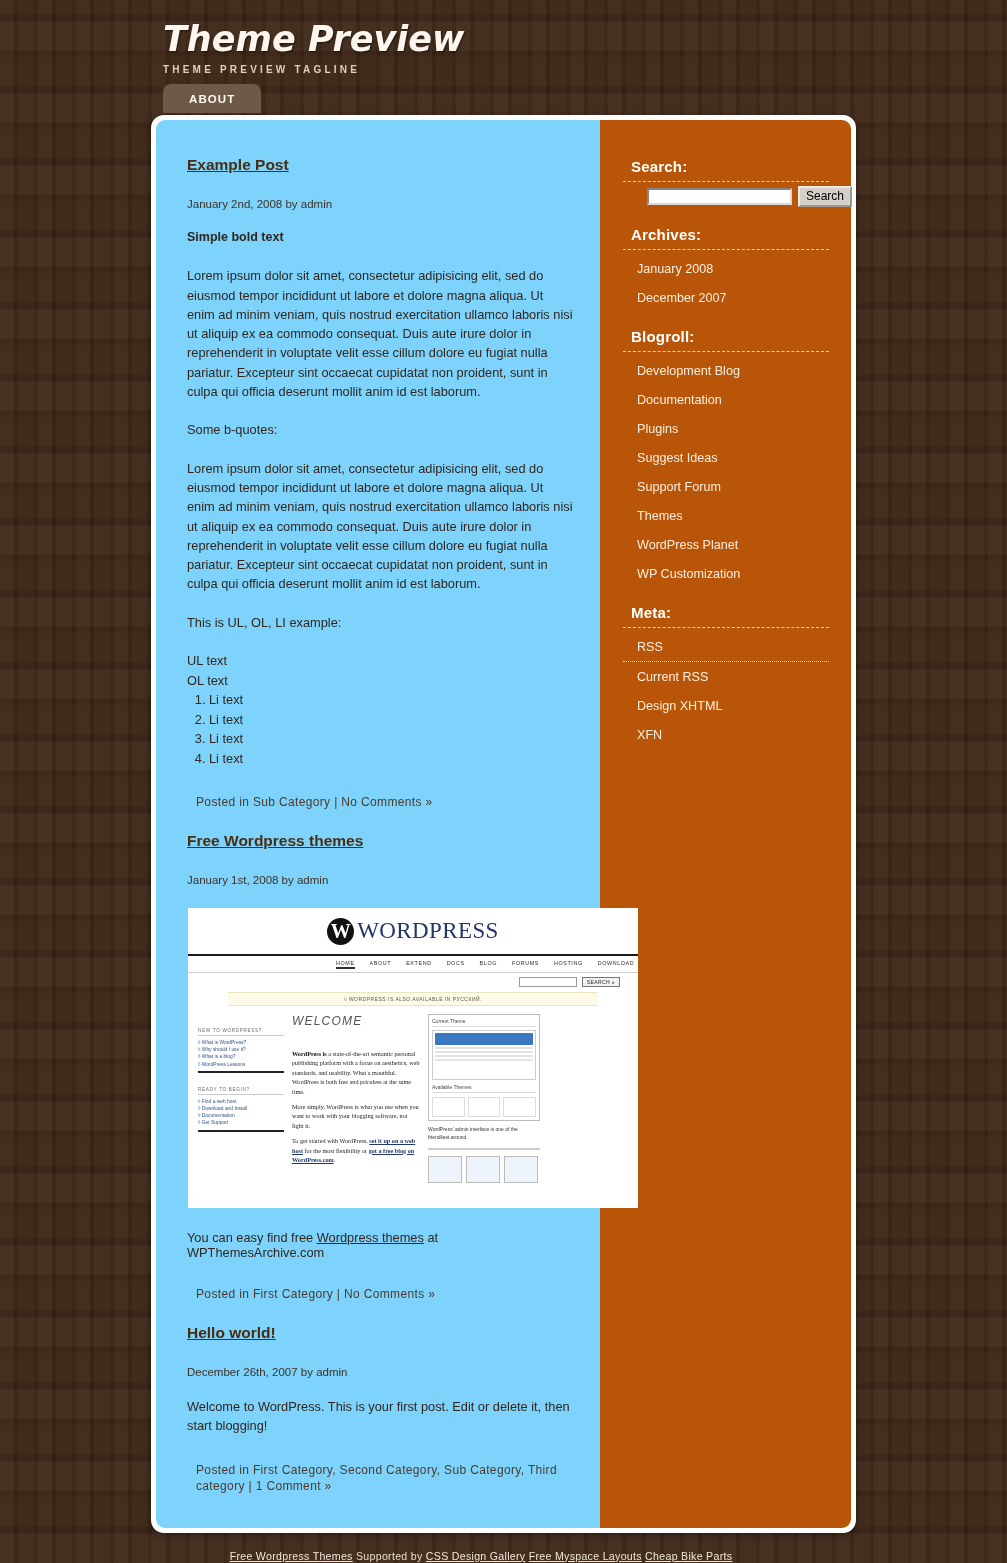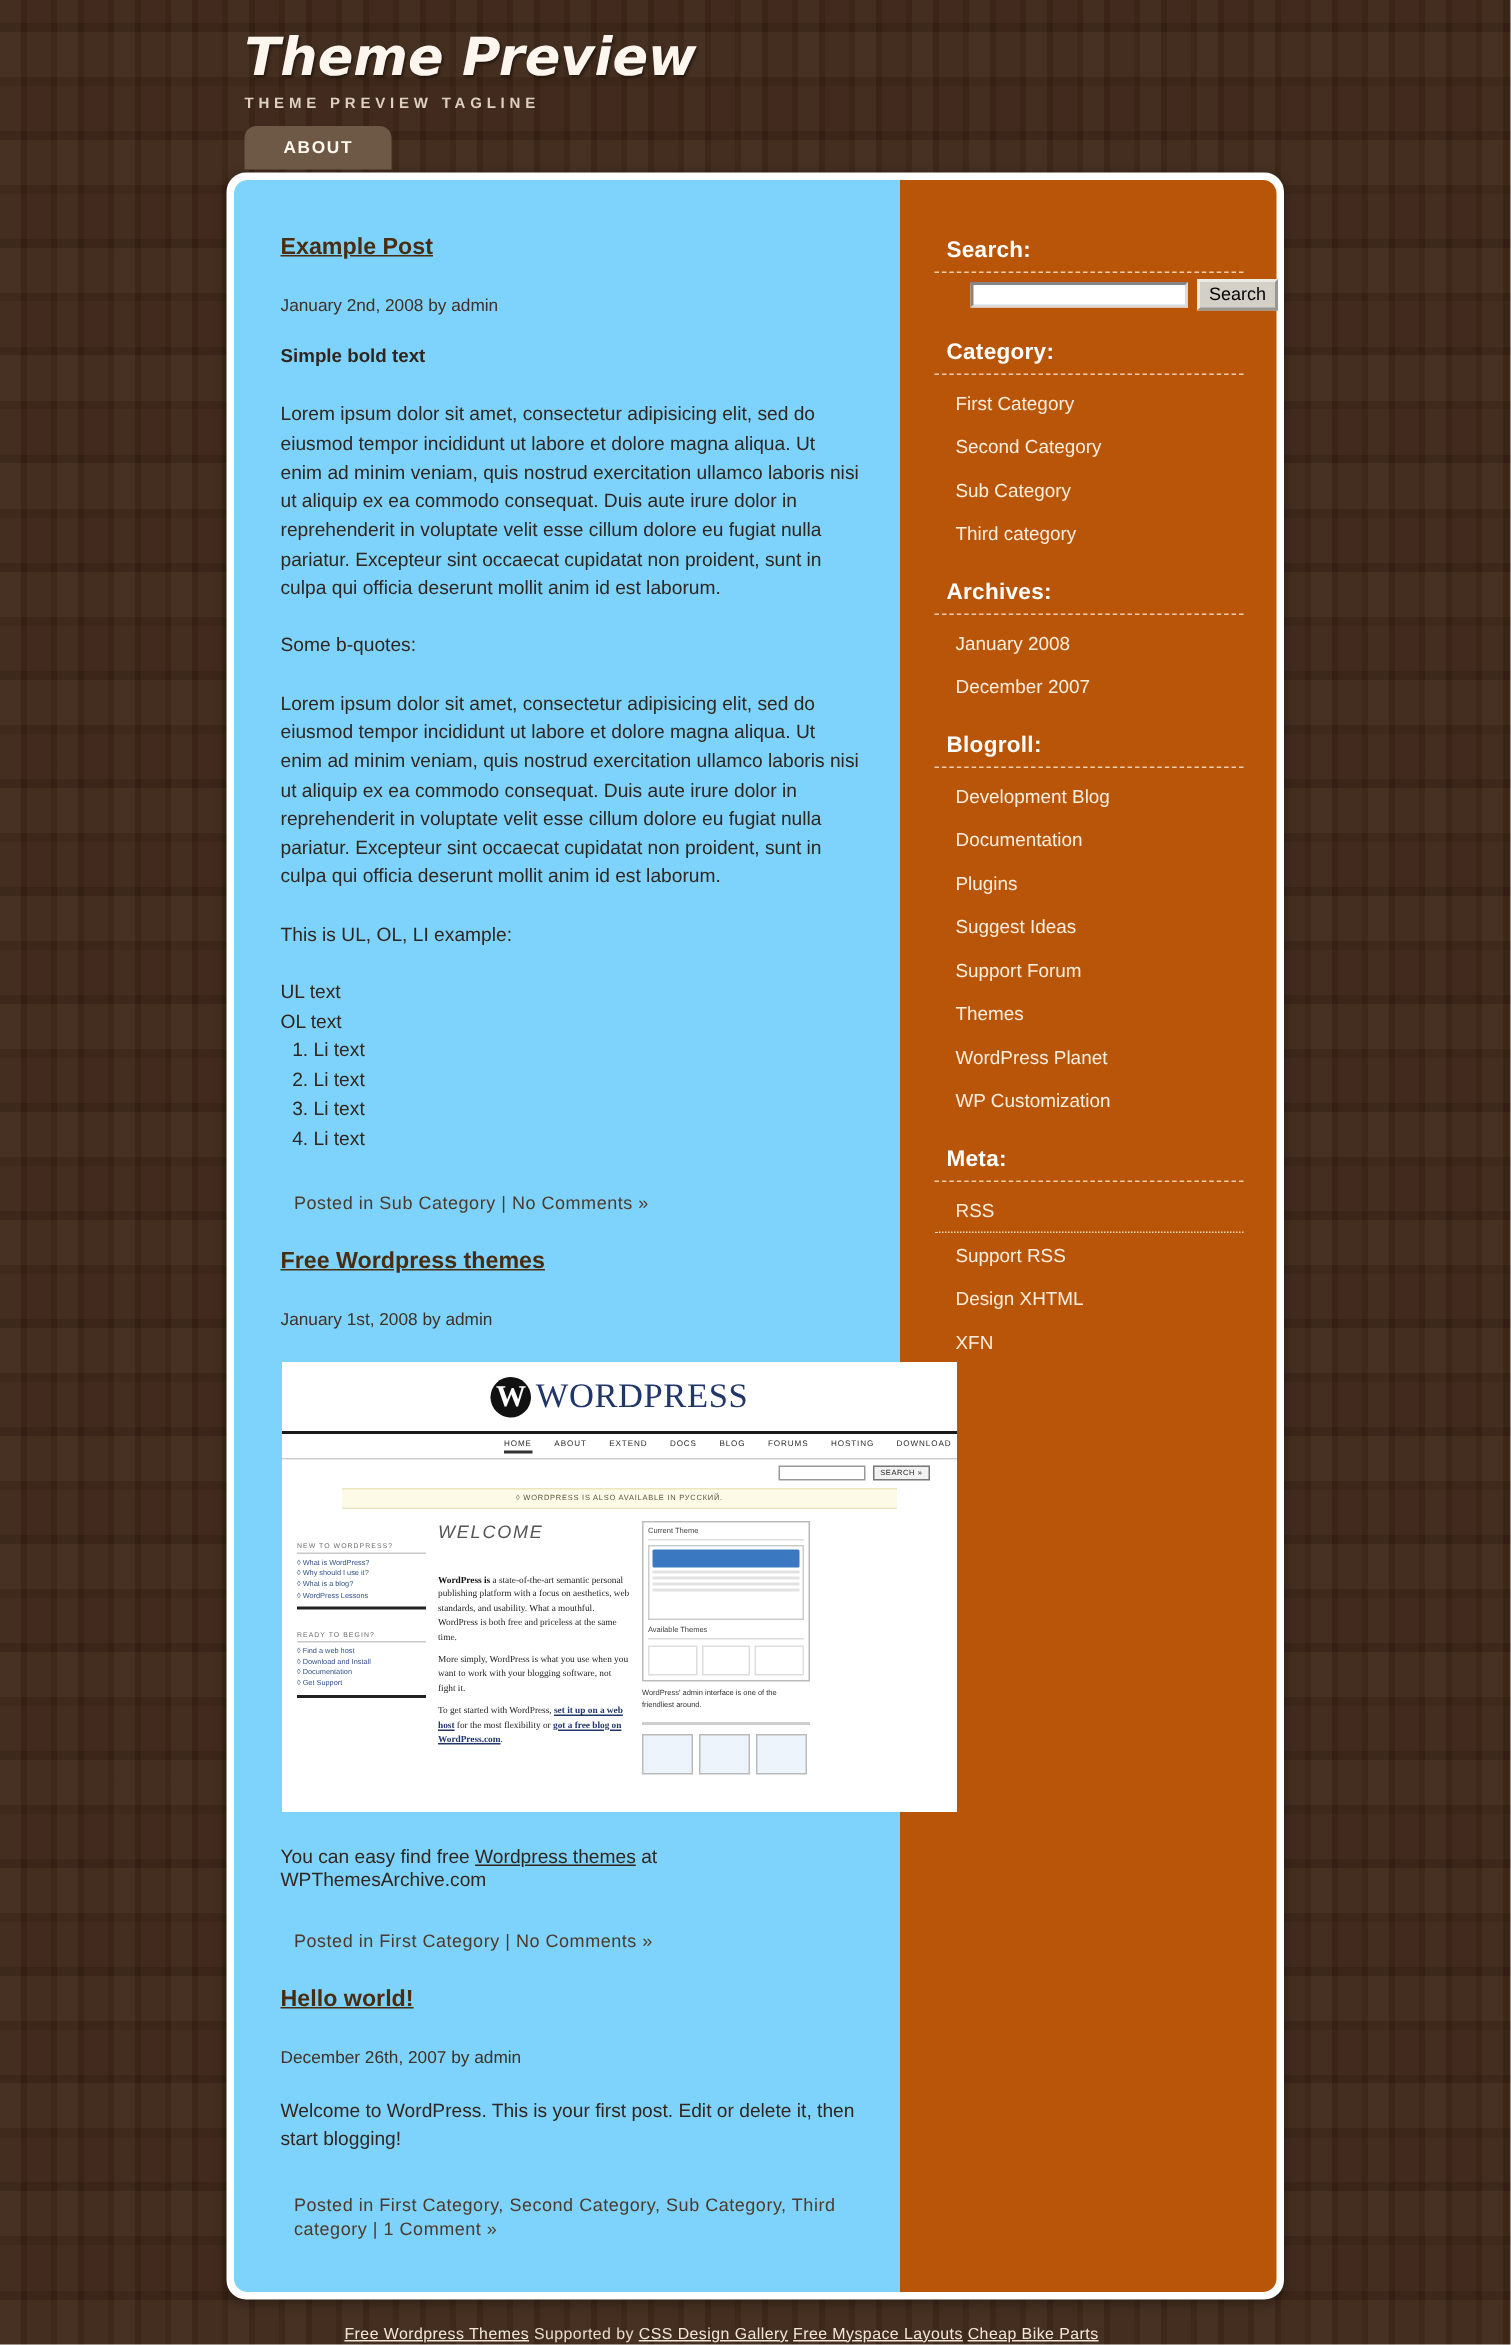--- a/index.html
+++ b/index.html
@@ -497,38 +497,20 @@
 
       <div class="side-block searchblk">
         <div class="side-h">Search:</div>
         <div class="side-h-rule"></div>
         <form class="search-row">
           <input class="search-input" type="text" placeholder="" style="">
           <button class="search-btn">Search</button>
         </form>
       </div>
 
-      <div class="side-block">
-        <div class="side-h">Category:</div>
-        <div class="side-h-rule"></div>
-        <ul class="side-list">
-          <li>
-              <a href="#">First Category</a>
-            </li>
-          <li>
-              <a href="#">Second Category</a>
-            </li>
-          <li>
-              <a href="#">Sub Category</a>
-            </li>
-          <li>
-              <a href="#">Third category</a>
-            </li>
-        </ul>
-      </div>
 
       <div class="side-block">
         <div class="side-h">Archives:</div>
         <div class="side-h-rule"></div>
         <ul class="side-list">
           <li>
               <a href="#">January 2008</a>
             </li>
           <li>
               <a href="#">December 2007</a>
@@ -568,21 +550,21 @@
       </div>
 
       <div class="side-block">
         <div class="side-h">Meta:</div>
         <div class="side-h-rule"></div>
         <ul class="side-list">
           <li>
               <a href="#" class="dotted">RSS</a>
             </li>
           <li>
-              <a href="#">Support RSS</a>
+              <a href="#">Current RSS</a>
             </li>
           <li>
               <a href="#">Design XHTML</a>
             </li>
           <li>
               <a href="#">XFN</a>
             </li>
         </ul>
       </div>
 

